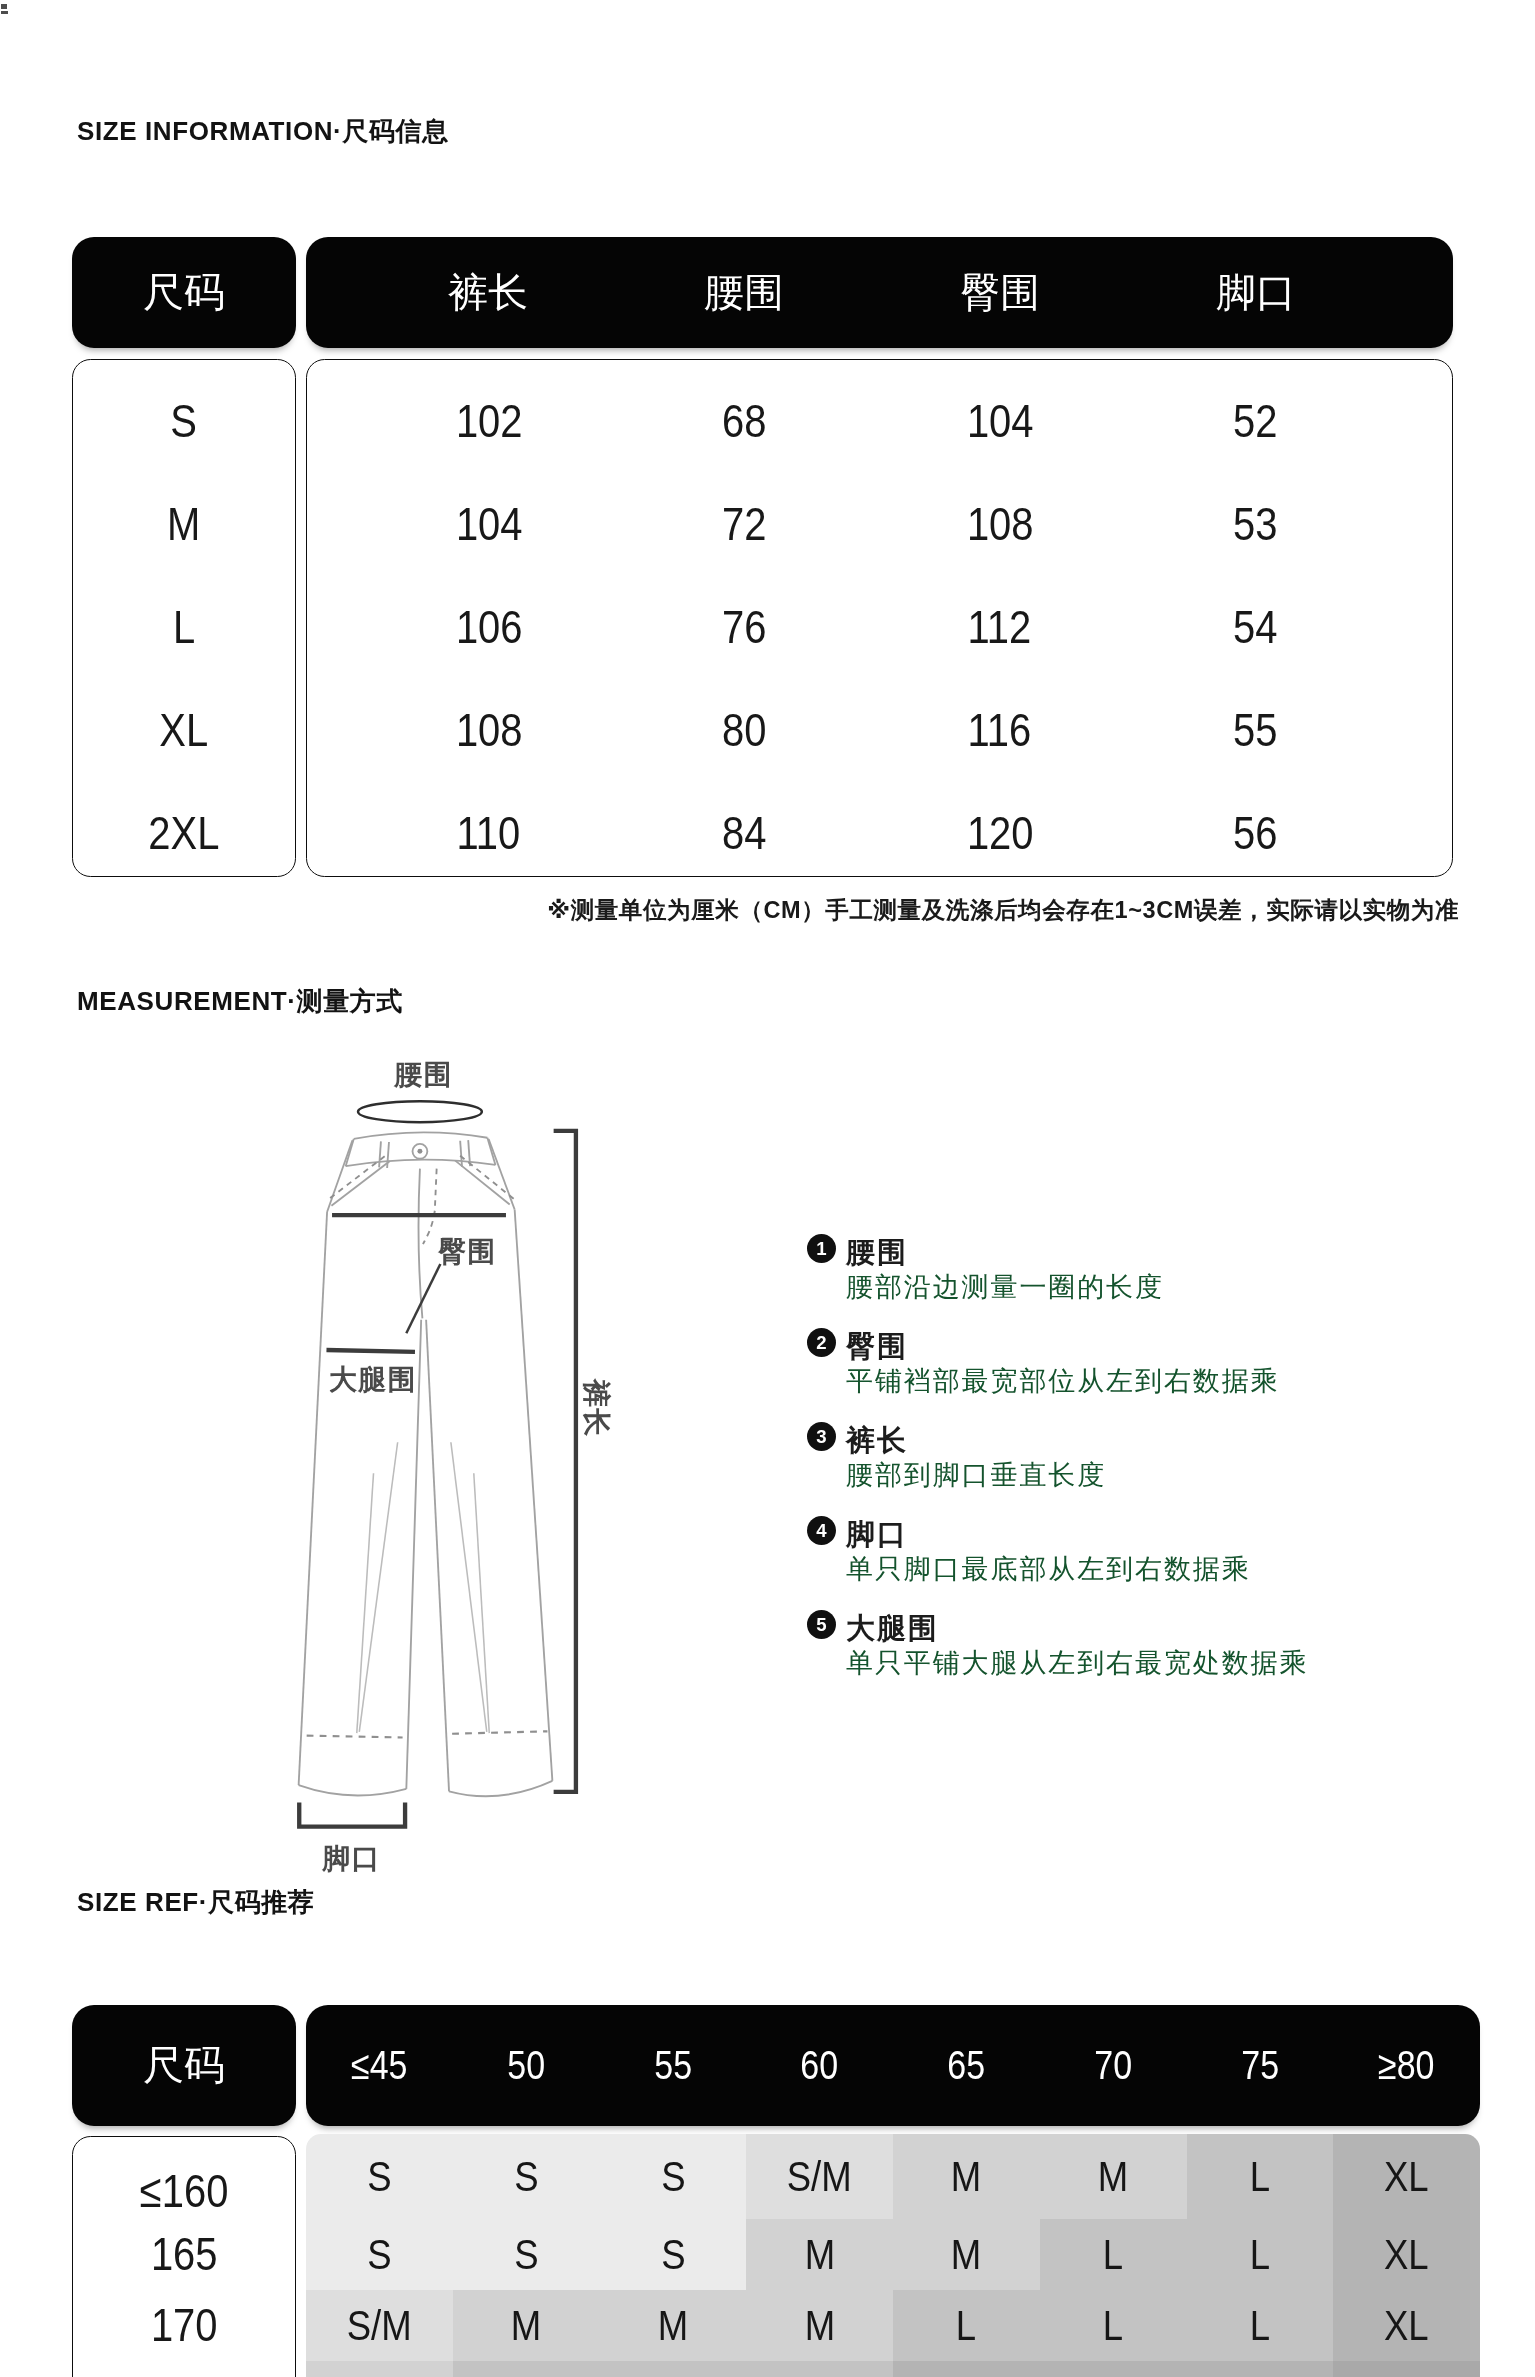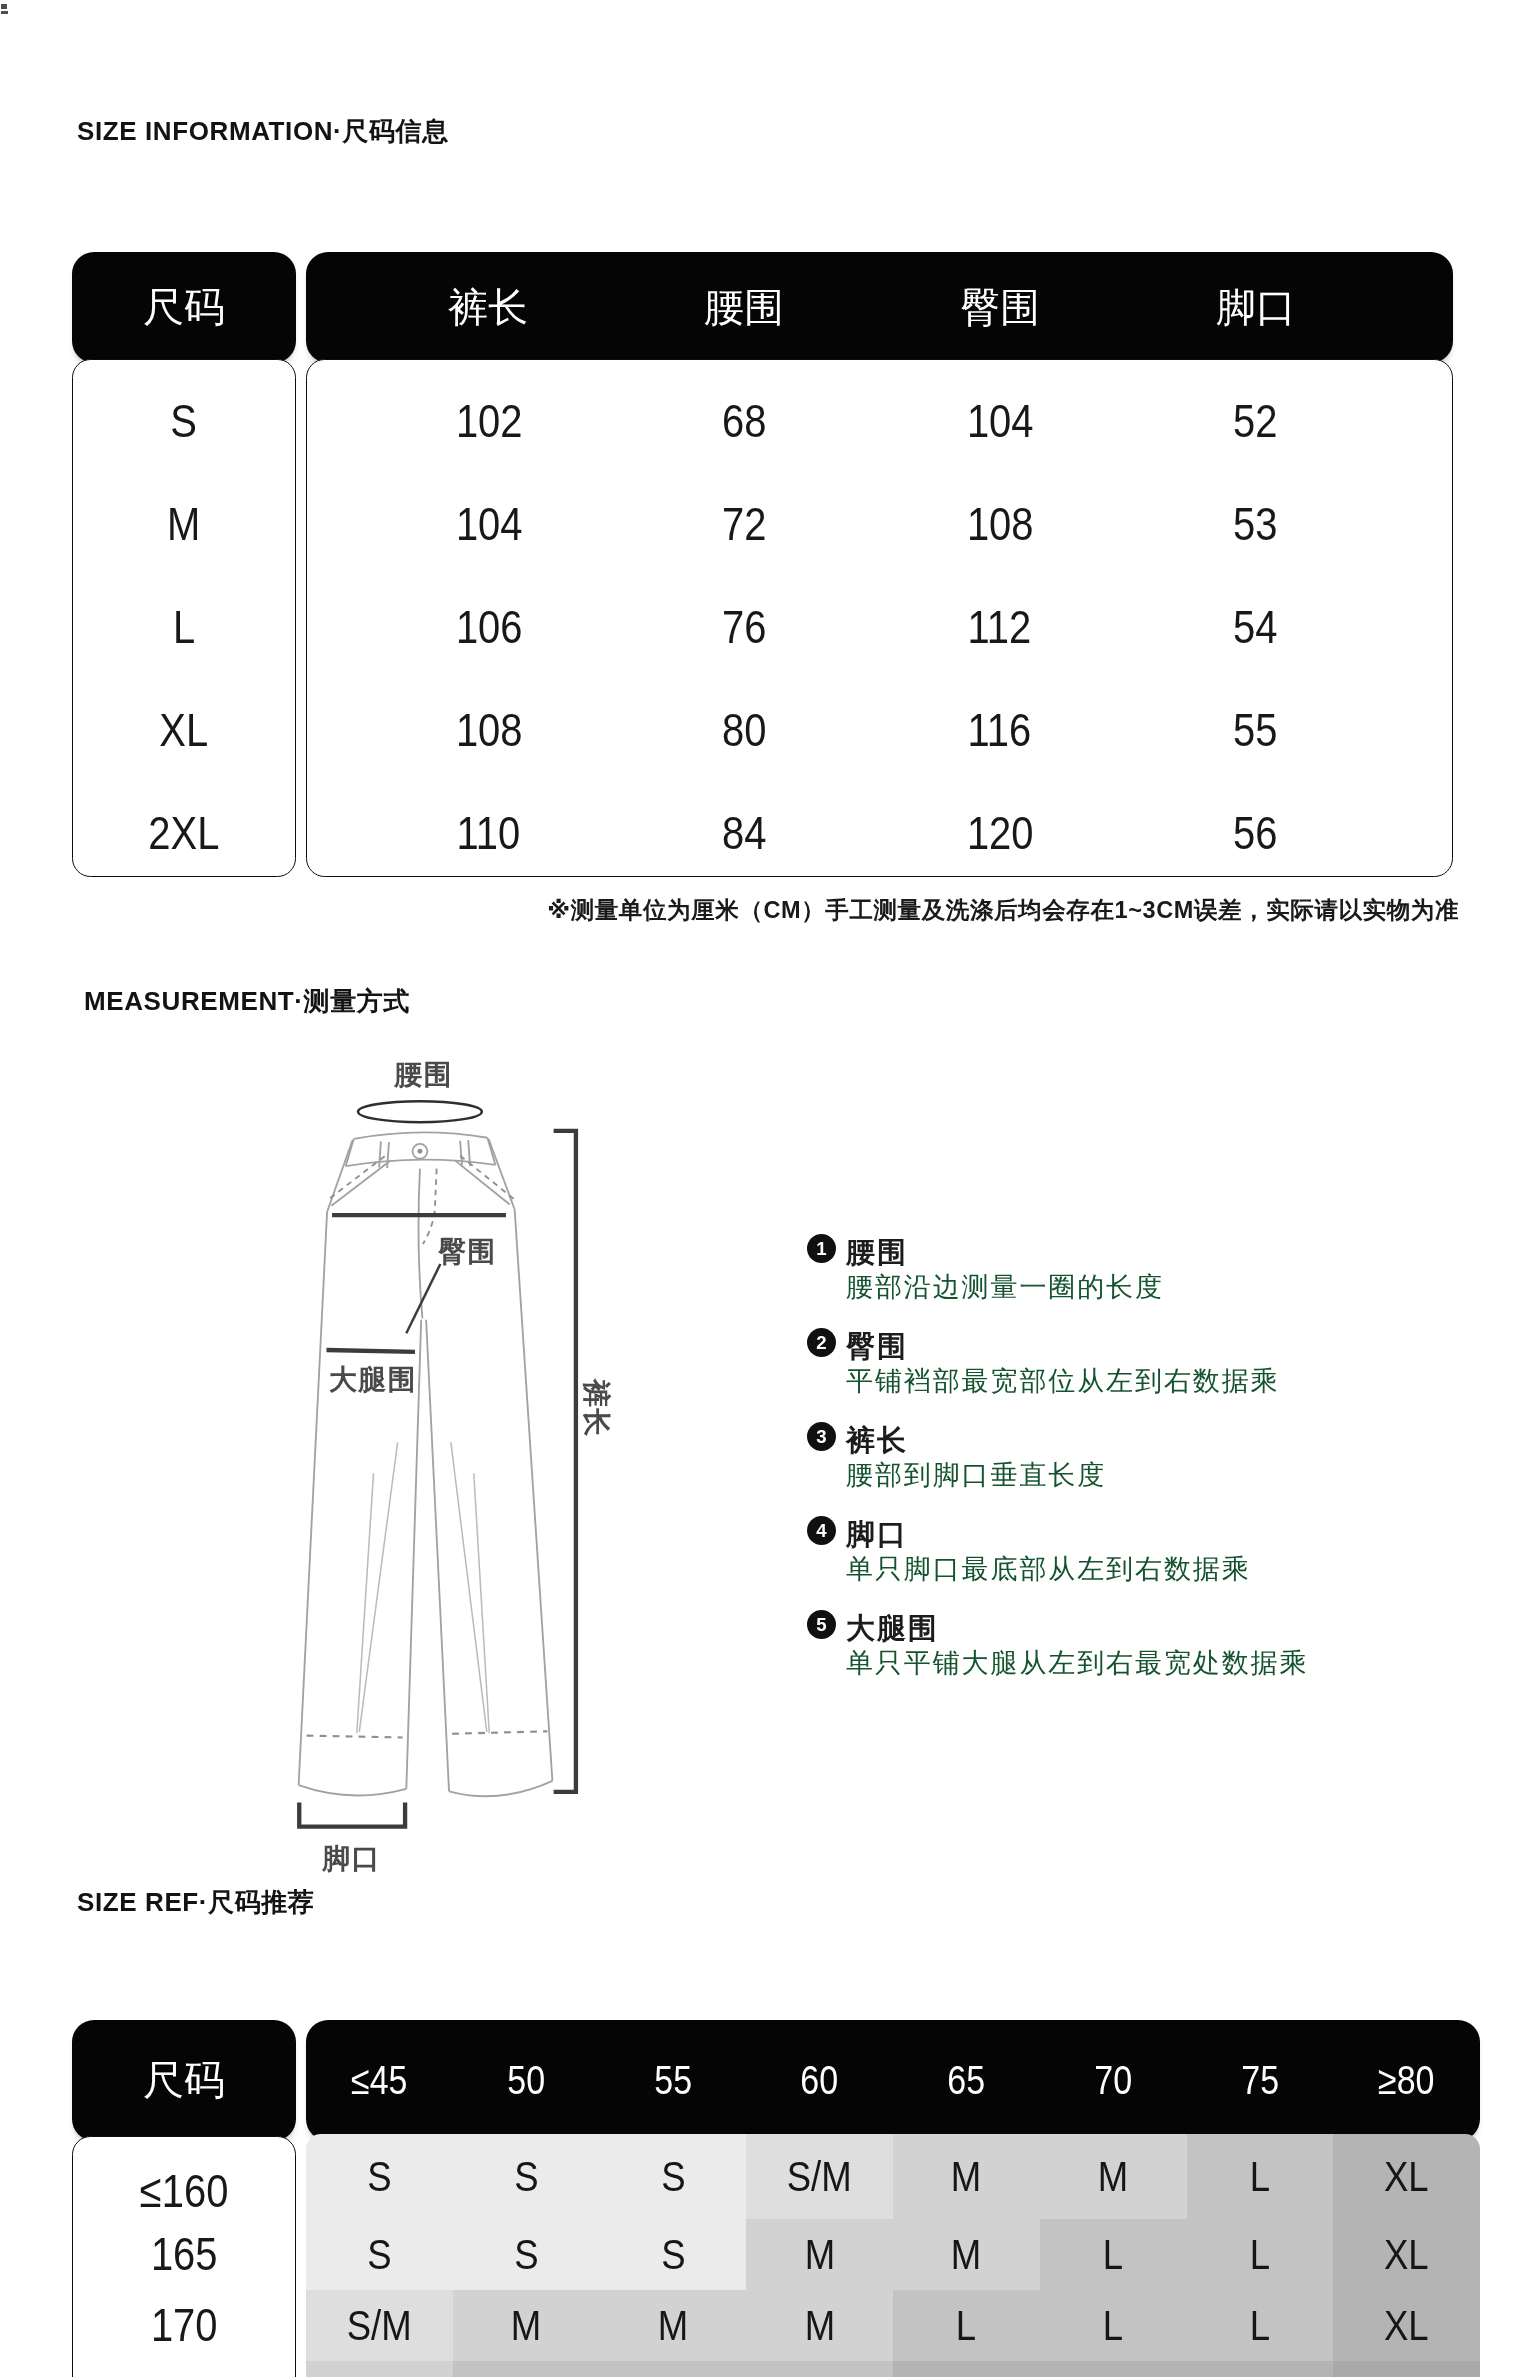--- a/index.html
+++ b/index.html
@@ -4,21 +4,21 @@
 <style>
   html,body{margin:0;padding:0;background:#fff;}
   body{width:1535px;height:2377px;position:relative;overflow:hidden;
        font-family:"Liberation Sans","DejaVu Sans",sans-serif;color:#161616;}
   .abs{position:absolute;}
   .sec-title{position:absolute;left:77px;font-size:26px;font-weight:600;color:#131313;
              letter-spacing:0.6px;white-space:nowrap;}
   
   .hbar{position:absolute;background:#050505;border-radius:22px;color:#fff;
         display:flex;align-items:center;justify-content:center;
-        box-shadow:0 5.6px 7.4px -4.3px rgba(0,0,0,.35);margin-top:15px;}
+        box-shadow:0 5.6px 7.4px -4.3px rgba(0,0,0,.35);}
   .hbar .hcell{flex:1;text-align:center;font-size:40px;font-weight:400;}
   .corner-txt{font-size:41px;font-weight:400;}
   .padcols{padding:0 69px 0 54px;box-sizing:border-box;}
   
   .obox{position:absolute;background:#fff;border:1.9px solid #0d0d0d;border-radius:18.6px;
         box-sizing:border-box;}
   .t1row{height:103px;display:flex;align-items:center;justify-content:center;}
   .t1row.vals{justify-content:space-between;}
   .t1row.vals > div{flex:1;text-align:center;}
   .cond{display:inline-block;transform:scaleX(.85);white-space:nowrap;}
@@ -116,21 +116,21 @@
   <div class="t1row vals padcols">
     <div><span class="cond bigval">110</span></div>
     <div><span class="cond bigval">84</span></div>
     <div><span class="cond bigval">120</span></div>
     <div><span class="cond bigval">56</span></div>
   </div>
 </div>
 
 <div class="note">※测量单位为厘米（CM）手工测量及洗涤后均会存在1~3CM误差，实际请以实物为准</div>
 
-<div class="sec-title" style="top:984px;margin-left:7px;">MEASUREMENT·测量方式</div>
+<div class="sec-title" style="top:984px;">MEASUREMENT·测量方式</div>
 
 <svg class="abs" style="left:272px;top:1046px;" width="359" height="842" viewBox="440 1690 580 1360">
 
   <ellipse cx="679" cy="1796" rx="100" ry="17" fill="none" stroke="#2e2e2e" stroke-width="4"></ellipse>
 
   <g fill="none" stroke="#a2a2a2" stroke-width="3">
     <path d="M572,1840 Q679,1820 788,1838"></path>
     <path d="M559,1884 Q679,1864 801,1882"></path>
     <path d="M572,1840 L559,1884"></path>
     <path d="M788,1838 L801,1882"></path>

